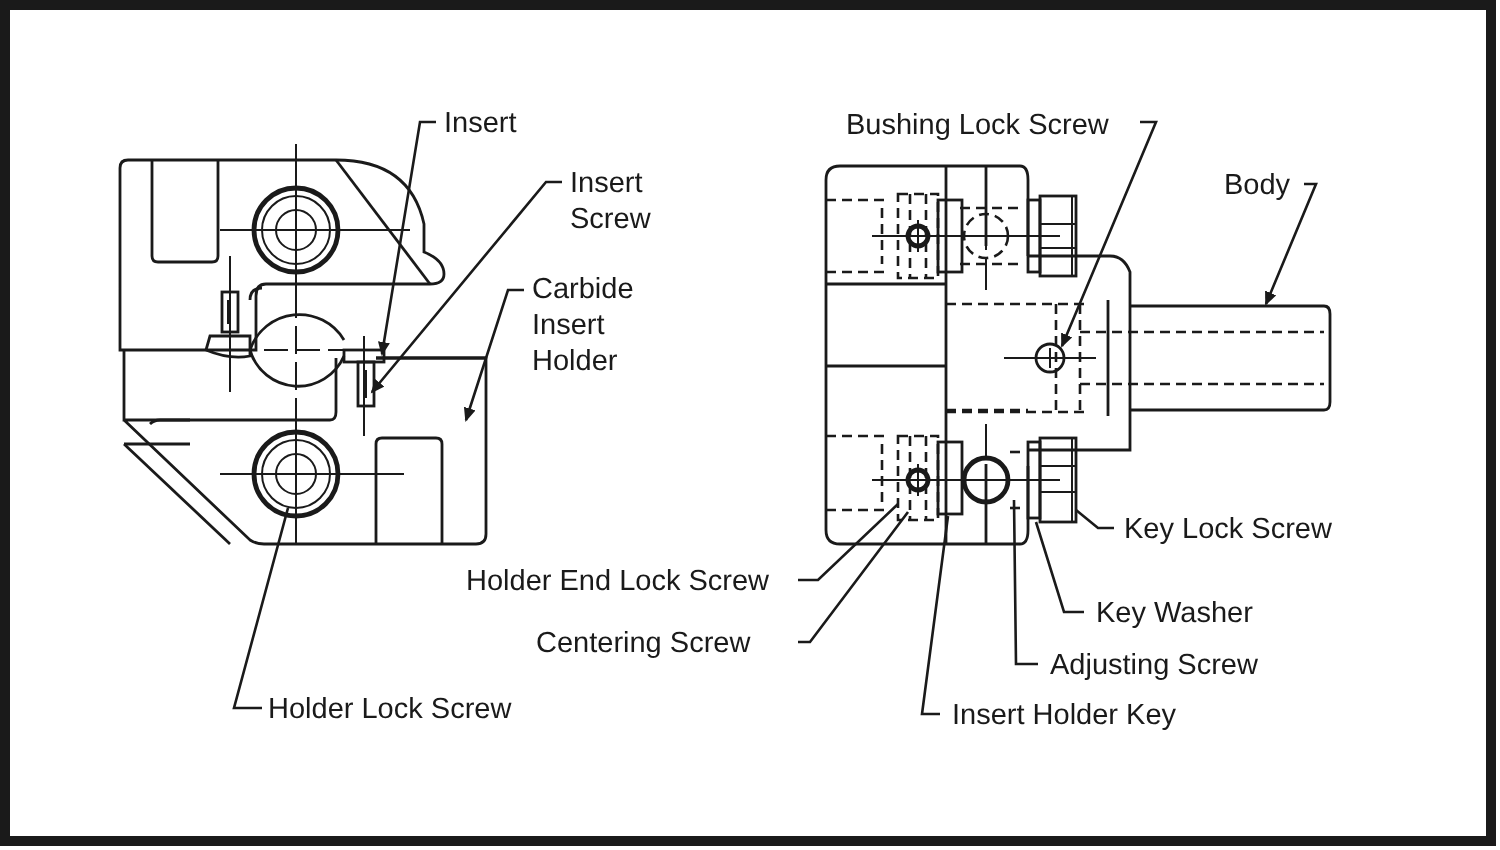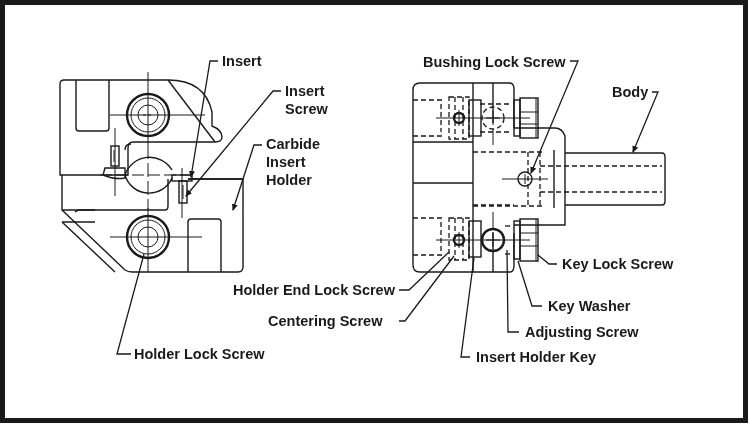--- a/index.html
+++ b/index.html
@@ -1,19 +1,19 @@
 <!DOCTYPE html>
 <html><head>
   <meta charset="utf-8">
   <style>
     html, body { margin: 0; padding: 0; background: #ffffff; }
     body { width: 750px; height: 425px; position: relative; overflow: hidden; }
     #frame {
       position: absolute; left: 0; top: 0; width: 750px; height: 425px;
-      box-sizing: border-box; background: #fff; font-weight: bold;
+      box-sizing: border-box; background: #fff;
     }
     svg { position: absolute; left: 0; top: 0; }
     .lbl { font-family: "Liberation Sans", sans-serif; font-size: 14.5px; fill: #1a1a1a; }
     .ln { stroke: #1a1a1a; stroke-width: 1.4; fill: none; }
     .thin { stroke: #1a1a1a; stroke-width: 1; fill: none; }
     .dash { stroke: #1a1a1a; stroke-width: 1.3; fill: none; stroke-dasharray: 5 3; }
     .cl { stroke: #1a1a1a; stroke-width: 1; fill: none; }
     .lead { stroke: #1a1a1a; stroke-width: 1.3; fill: none; }
     .heavy { stroke: #1a1a1a; stroke-width: 2.4; fill: none; }
   </style>

